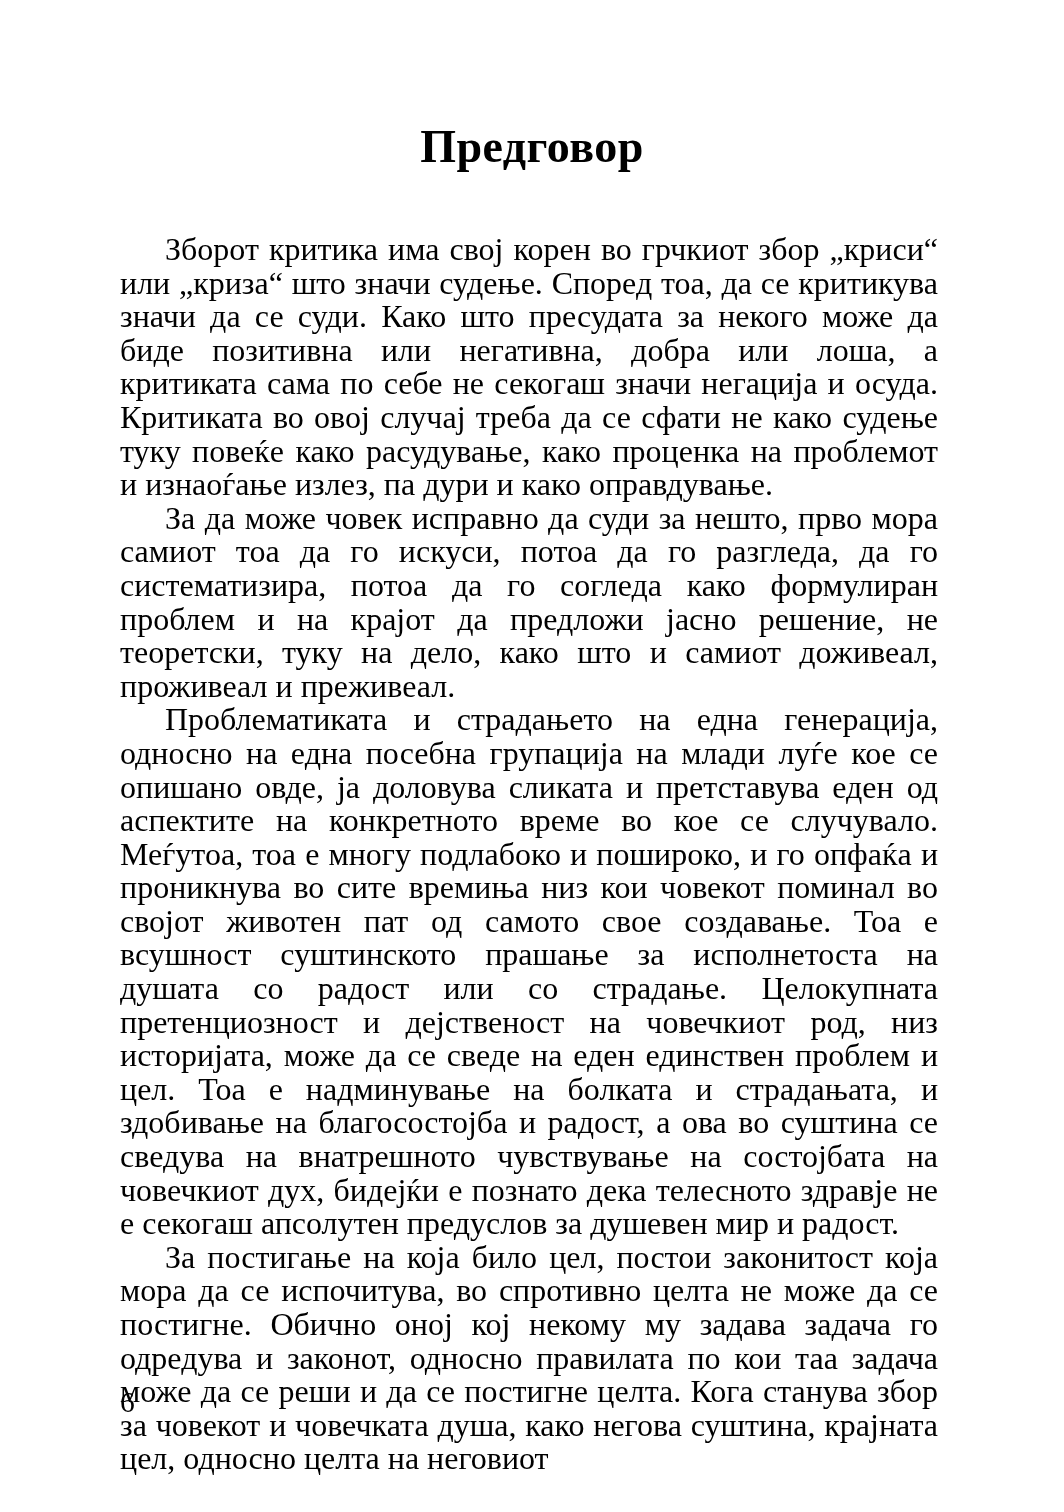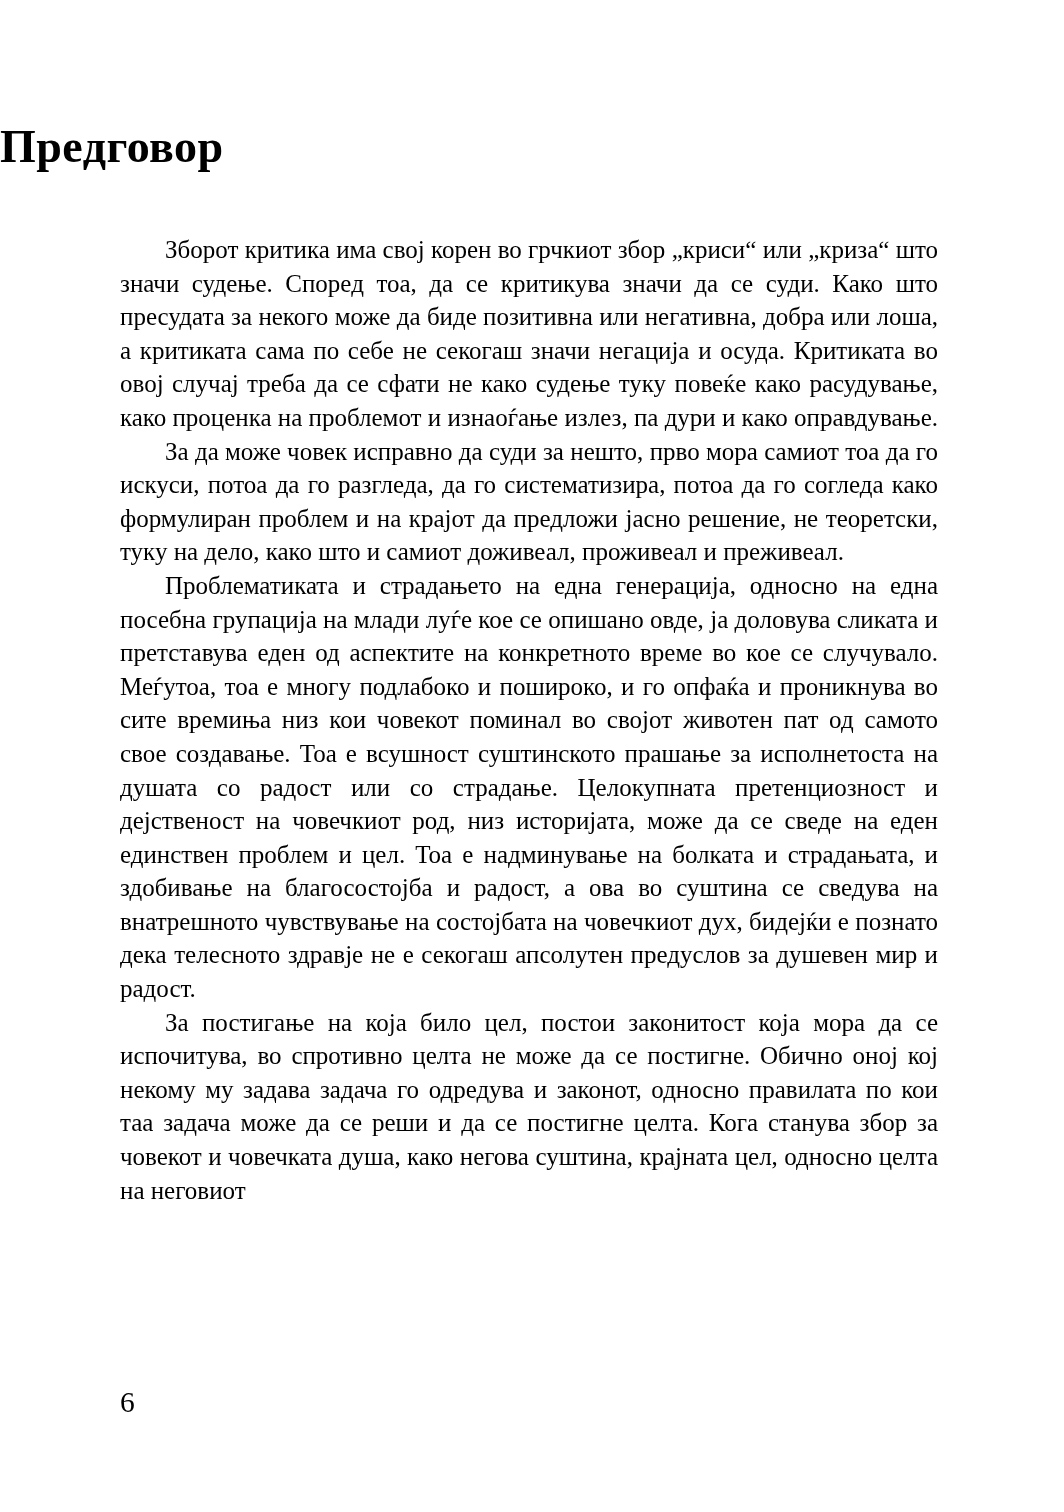--- a/index.html
+++ b/index.html
@@ -16,25 +16,26 @@
     font-family: "Liberation Serif", "DejaVu Serif", serif;
     overflow: hidden;
     box-sizing: border-box;
   }
   .page-title {
     margin: 0;
     padding-top: 118px;
     font-size: 46px;
     line-height: 58px;
     font-weight: bold;
+    text-align: center;
     letter-spacing: 0.5px;
   }
   .body-text {
     margin: 57px 126px 0 120px;
-    font-size: 25px;
+    font-size: 32px;
     line-height: 33.6px;
     text-align: justify;
     text-justify: inter-word;
     hyphens: none;
   }
   .body-text p {
     margin: 0;
     padding: 0;
     text-indent: 45px;
   }

